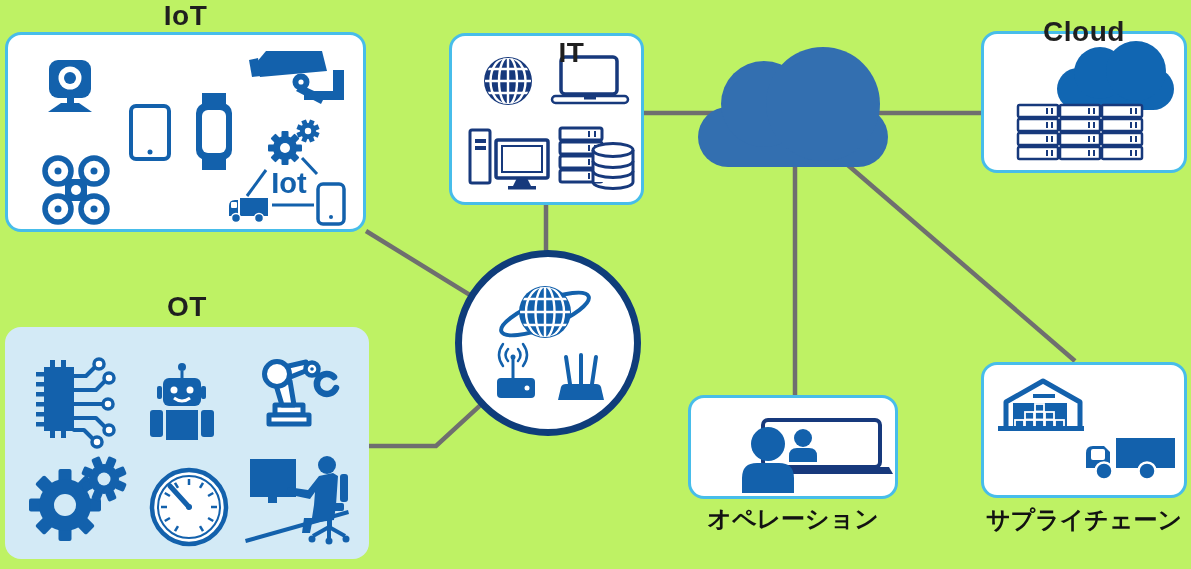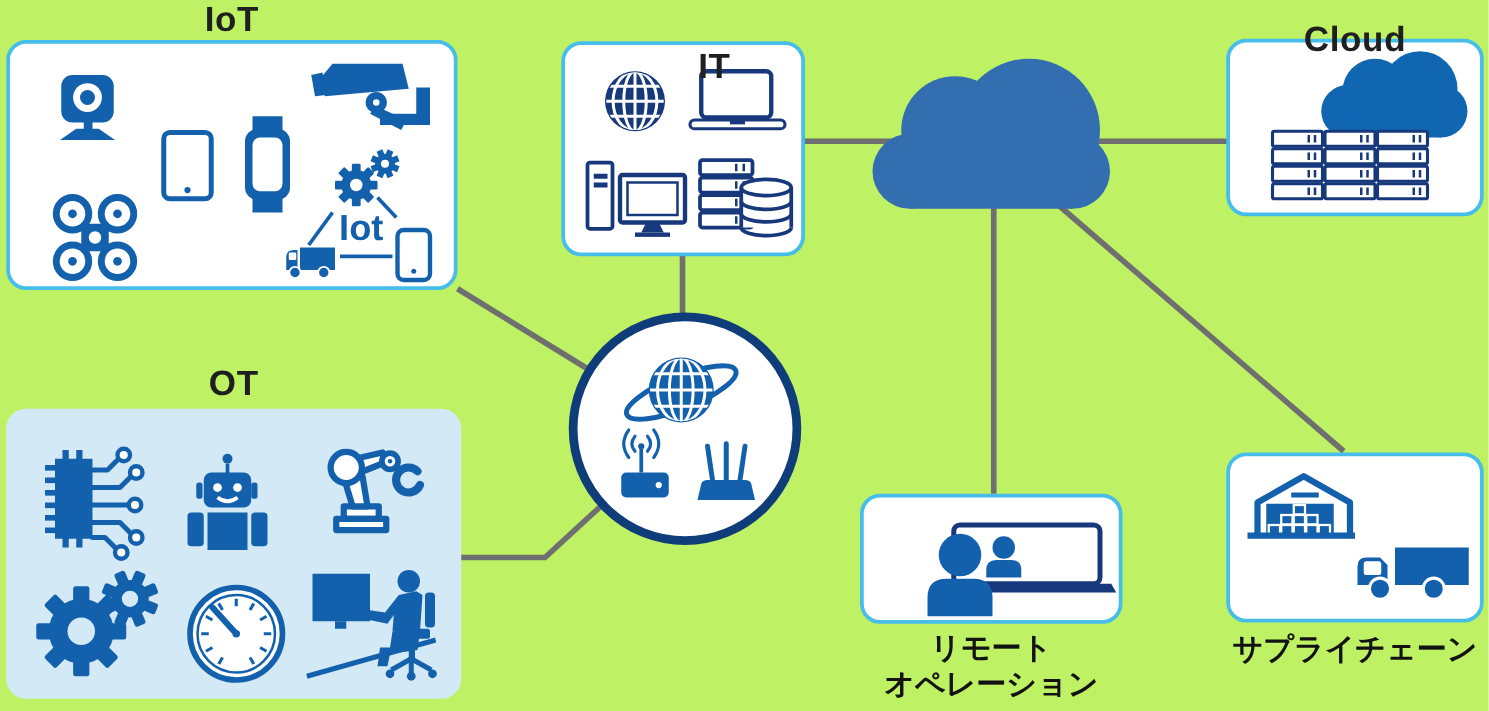--- a/index.html
+++ b/index.html
@@ -466,19 +466,18 @@
   </svg>
 
   <div class="title" style="left:5px; top:0; width:361px;">IoT</div>
   <div class="title" style="left:474px; top:1px; width:195px;margin-top:36px;">IT</div>
   <div class="title" style="left:981px; top:16px; width:206px;">Cloud</div>
   <div class="title" style="left:5px; top:291px; width:364px;text-align:center;">OT</div>
 
   <div class="iot-word">Iot</div>
 
   <div class="jp-label" style="left:688px; top:504px; width:210px;">
-    <div>リモート</div>
     <div>オペレーション</div>
   </div>
 
   <div class="jp-label" style="left:931px; top:505px; width:306px;">サプライチェーン</div>
 
 </div>
 
 </body></html>

